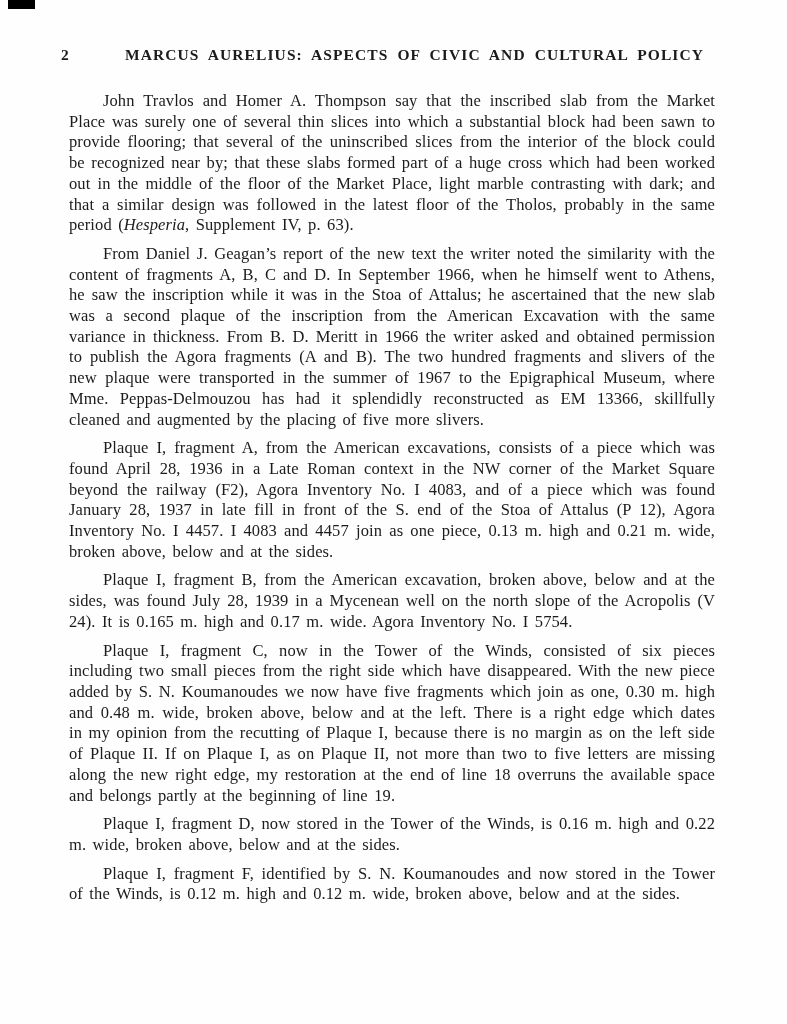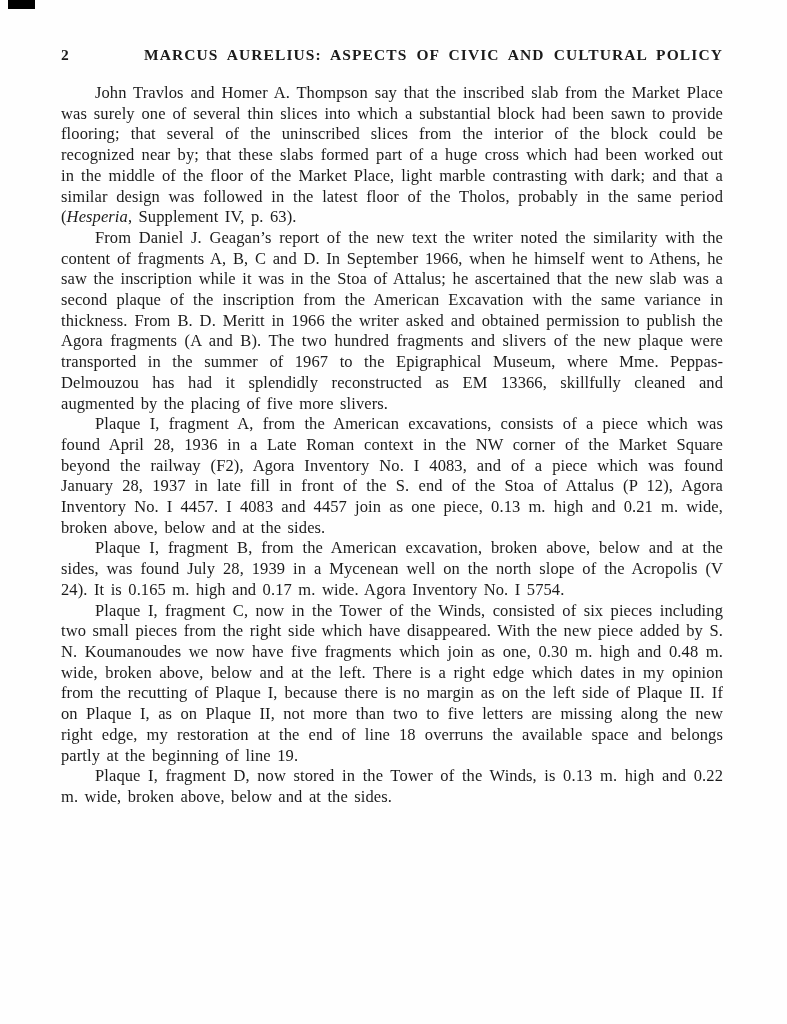--- a/index.html
+++ b/index.html
@@ -37,35 +37,35 @@
     word-spacing: 4px;
     white-space: nowrap;
   }
   .running-header .pagenum {
     width: 45px;
     flex: 0 0 auto;
     letter-spacing: 0;
   }
   .running-header .title {
     flex: 1 1 auto;
-    text-align: right;
+    text-align: center;
   }
   .page-body {
     position: absolute;
     left: 61px;
     top: 83px;
     width: 662px;
     font-size: 16.5px;
     line-height: 20.7px;
     text-align: justify;
     word-spacing: 2.2px;
     letter-spacing: 0.1px;
   }
   .page-body p {
-    margin: 0;
+    margin: 8px;
     padding: 0;
     text-indent: 34px;
   }
   .page-body em {
     font-style: italic;
   }
 </style>
 </head>
 <body>
 
@@ -77,16 +77,17 @@
     <span class="pagenum">2</span>
     <span class="title">MARCUS AURELIUS: ASPECTS OF CIVIC AND CULTURAL POLICY</span>
   </header>
 
   <main class="page-body">
     <p><span>John Travlos and Homer A. Thompson say that the inscribed slab from the Market Place was surely one of several thin slices into which a substantial block had been sawn to provide flooring; that several of the uninscribed slices from the interior of the block could be recognized near by; that these slabs formed part of a huge cross which had been worked out in the middle of the floor of the Market Place, light marble contrasting with dark; and that a similar design was followed in the latest floor of the Tholos, probably in the same period (</span><em>Hesperia</em><span>, Supplement IV, p. 63).</span></p>
     <p>From Daniel J. Geagan’s report of the new text the writer noted the similarity with the content of fragments A, B, C and D. In September 1966, when he himself went to Athens, he saw the inscription while it was in the Stoa of Attalus; he ascertained that the new slab was a second plaque of the inscription from the American Excavation with the same variance in thickness. From B. D. Meritt in 1966 the writer asked and obtained permission to publish the Agora fragments (A and B). The two hundred fragments and slivers of the new plaque were transported in the summer of 1967 to the Epigraphical Museum, where Mme. Peppas-Delmouzou has had it splendidly reconstructed as EM 13366, skillfully cleaned and augmented by the placing of five more slivers.</p>
     <p>Plaque I, fragment A, from the American excavations, consists of a piece which was found April 28, 1936 in a Late Roman context in the NW corner of the Market Square beyond the railway (F2), Agora Inventory No. I 4083, and of a piece which was found January 28, 1937 in late fill in front of the S. end of the Stoa of Attalus (P 12), Agora Inventory No. I 4457. I 4083 and 4457 join as one piece, 0.13 m. high and 0.21 m. wide, broken above, below and at the sides.</p>
     <p>Plaque I, fragment B, from the American excavation, broken above, below and at the sides, was found July 28, 1939 in a Mycenean well on the north slope of the Acropolis (V 24). It is 0.165 m. high and 0.17 m. wide. Agora Inventory No. I 5754.</p>
     <p>Plaque I, fragment C, now in the Tower of the Winds, consisted of six pieces including two small pieces from the right side which have disappeared. With the new piece added by S. N. Koumanoudes we now have five fragments which join as one, 0.30 m. high and 0.48 m. wide, broken above, below and at the left. There is a right edge which dates in my opinion from the recutting of Plaque I, because there is no margin as on the left side of Plaque II. If on Plaque I, as on Plaque II, not more than two to five letters are missing along the new right edge, my restoration at the end of line 18 overruns the available space and belongs partly at the beginning of line 19.</p>
-    <p>Plaque I, fragment D, now stored in the Tower of the Winds, is 0.13 m. high and 0.22 m. wide, broken above, below and at the sides.</p>
+    <p>Plaque I, fragment D, now stored in the Tower of the Winds, is 0.16 m. high and 0.22 m. wide, broken above, below and at the sides.</p>
+    <p>Plaque I, fragment F, identified by S. N. Koumanoudes and now stored in the Tower of the Winds, is 0.12 m. high and 0.12 m. wide, broken above, below and at the sides.</p>
   </main>
 
 </div>
 
 </body></html>

